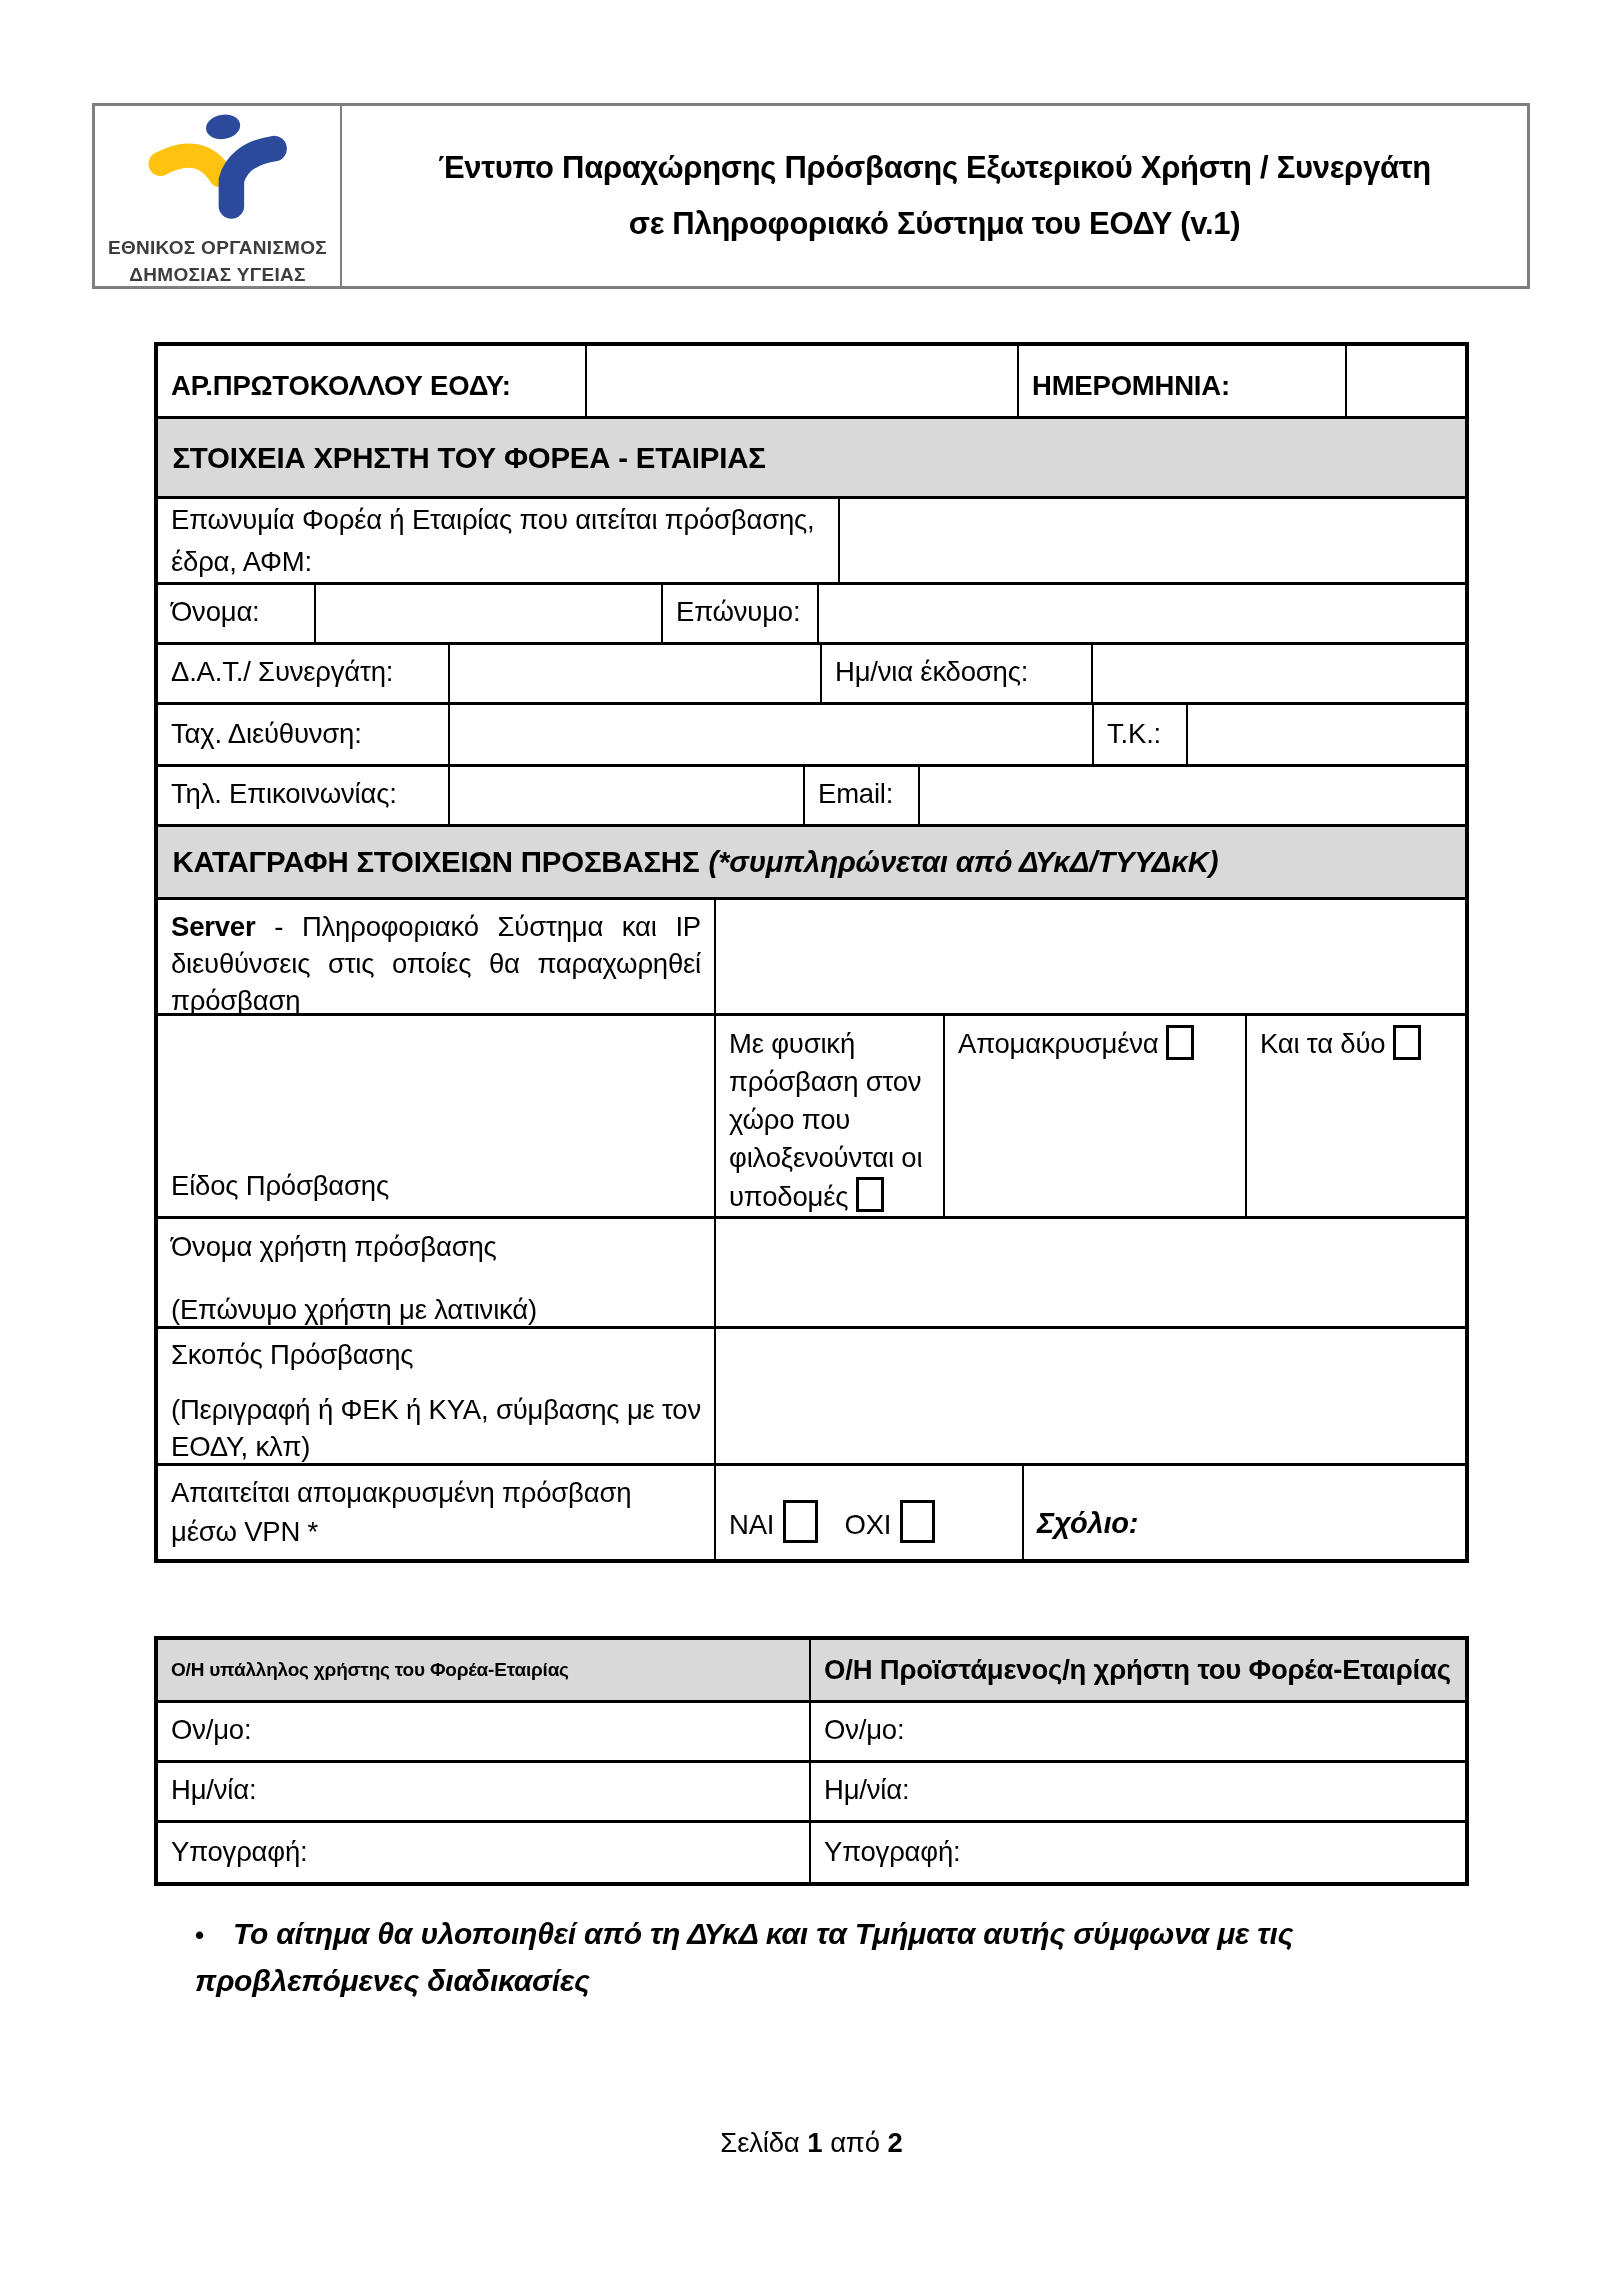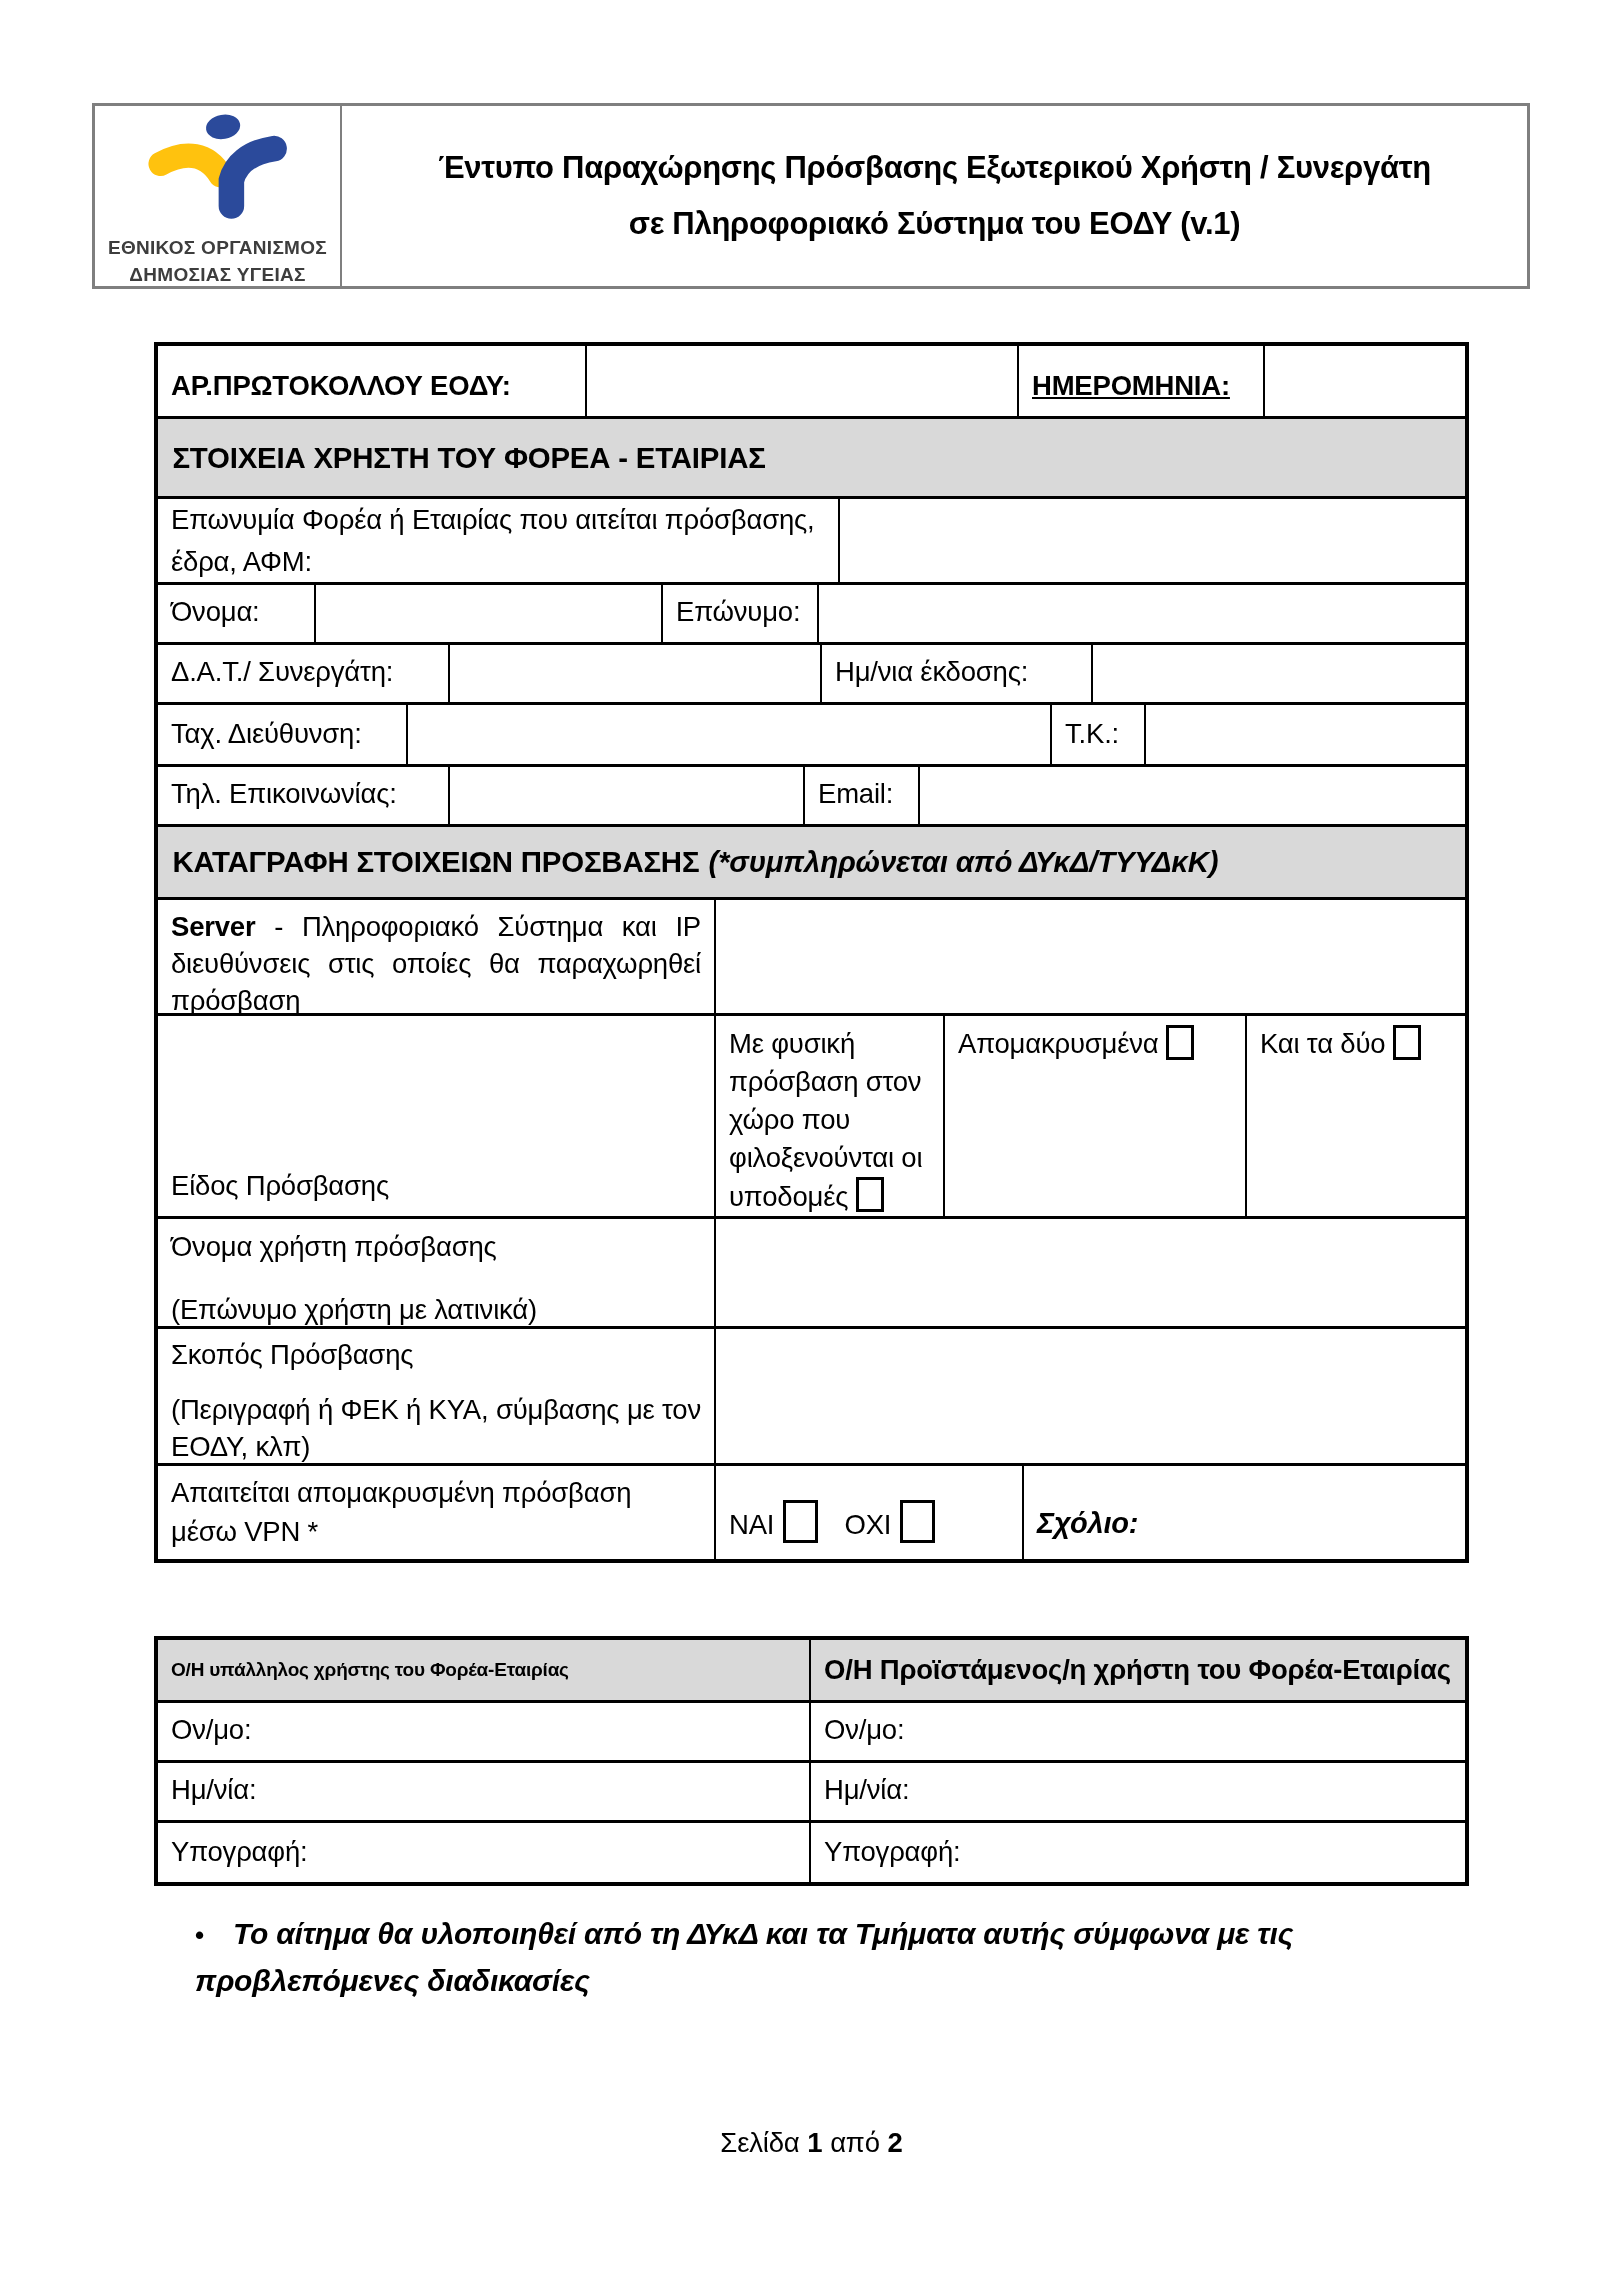--- a/index.html
+++ b/index.html
@@ -72,21 +72,21 @@
       <div>Έντυπο Παραχώρησης Πρόσβασης Εξωτερικού Χρήστη / Συνεργάτη</div>
       <div>σε Πληροφοριακό Σύστημα του ΕΟΔΥ (v.1)</div>
     </div>
   </div>
 
   <div class="ftable" style="top:342px;">
 
     <div class="row" style="height:73px;">
       <div class="cell bold" style="width:429px;">ΑΡ.ΠΡΩΤΟΚΟΛΛΟΥ ΕΟΔΥ:</div>
       <div class="cell blank" style="width:432px;"></div>
-      <div class="cell bold" style="width:246px;text-decoration:underline;">ΗΜΕΡΟΜΗΝΙΑ:</div>
+      <div class="cell bold" style="width:328px;">ΗΜΕΡΟΜΗΝΙΑ:</div>
       <div class="cell blank" style="flex:1;"></div>
     </div>
 
     <div class="row grayrow" style="height:80px;">
       <div class="cell" style="flex:1;">ΣΤΟΙΧΕΙΑ ΧΡΗΣΤΗ ΤΟΥ ΦΟΡΕΑ  - ΕΤΑΙΡΙΑΣ</div>
     </div>
 
     <div class="row" style="height:86px;">
       <div class="cell midal" style="width:682px;line-height:1.5;">Επωνυμία Φορέα ή Εταιρίας που αιτείται πρόσβασης, έδρα, ΑΦΜ:</div>
       <div class="cell blank" style="flex:1;"></div>
@@ -100,21 +100,21 @@
     </div>
 
     <div class="row" style="height:60px;">
       <div class="cell" style="width:292px;">Δ.Α.Τ./ Συνεργάτη:</div>
       <div class="cell blank" style="width:372px;"></div>
       <div class="cell" style="width:271px;">Ημ/νια έκδοσης:</div>
       <div class="cell blank" style="flex:1;"></div>
     </div>
 
     <div class="row" style="height:62px;">
-      <div class="cell" style="width:250px;">Ταχ. Διεύθυνση:</div>
+      <div class="cell" style="width:292px;">Ταχ. Διεύθυνση:</div>
       <div class="cell blank" style="width:644px;"></div>
       <div class="cell" style="width:94px;">Τ.Κ.:</div>
       <div class="cell blank" style="flex:1;"></div>
     </div>
 
     <div class="row" style="height:60px;">
       <div class="cell" style="width:292px;">Τηλ. Επικοινωνίας:</div>
       <div class="cell blank" style="width:355px;"></div>
       <div class="cell" style="width:115px;">Email:</div>
       <div class="cell blank" style="flex:1;"></div>

